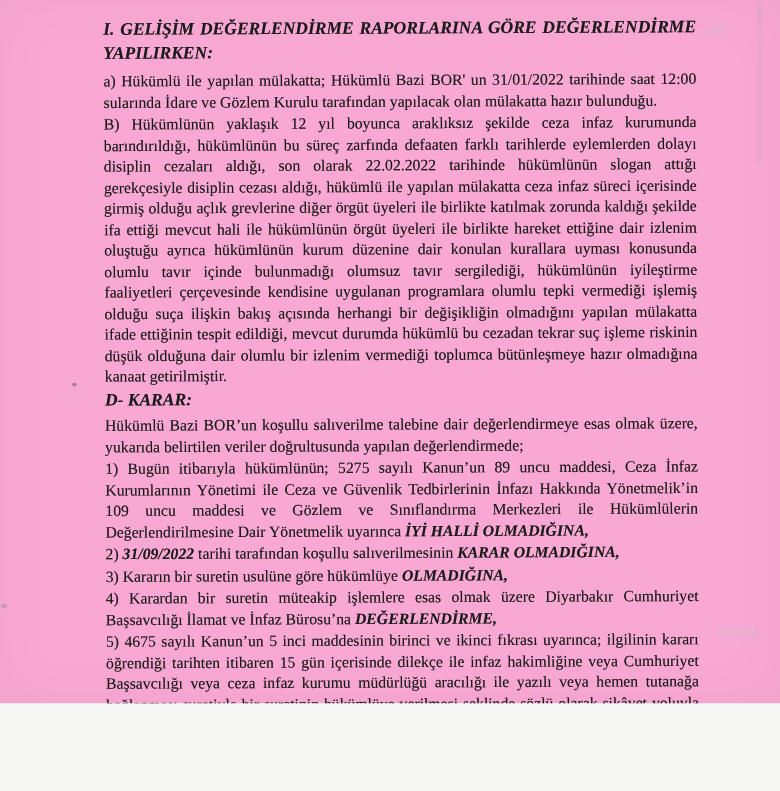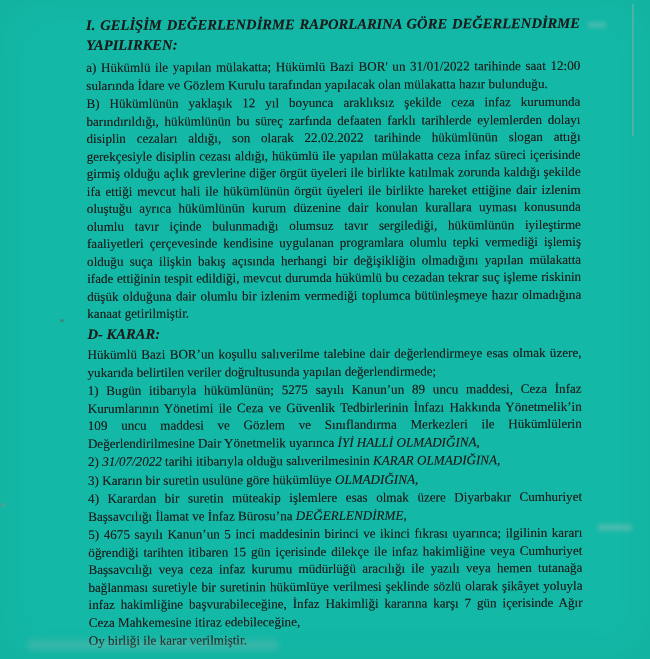--- a/index.html
+++ b/index.html
@@ -6,22 +6,22 @@
     margin: 0;
     padding: 0;
     width: 650px;
     height: 659px;
     background: #f6f6f4;
     overflow: hidden;
   }
   .page {
     position: relative;
     width: 650px;
-    height: 659px;
-    background: #14b8a6;
+    height: 586px;
+    background: #f9a8d4;
     overflow: hidden;
     box-shadow: inset 0 0 48px rgba(0,0,0,0.045);
   }
   .content {
     position: absolute;
     left: 86px;
     top: 16px;
     width: 494px;
     transform: rotate(-0.25deg);
     transform-origin: 0 0;
@@ -40,21 +40,21 @@
   }
   .body {
     font-size: 13.1px;
     line-height: 17.5px;
   }
   .karar {
     margin-top: 2px !important;
     margin-bottom: 2px !important;
   }
   .em {
-    font-weight: normal;
+    font-weight: bold;
     font-style: italic;
   }
   
   .artifact { position: absolute; pointer-events: none; }
   .edge-line {
     left: 632px; top: 4px; width: 2px; height: 132px;
     background: rgba(175,175,175,0.35);
     filter: blur(0.7px);
   }
   .dot {
@@ -97,21 +97,21 @@
     <p class="body">a) Hükümlü ile yapılan mülakatta; Hükümlü Bazi BOR' un 31/01/2022 tarihinde saat 12:00 sularında İdare ve Gözlem Kurulu tarafından yapılacak olan mülakatta hazır bulunduğu.</p>
 
     <p class="body">B) Hükümlünün yaklaşık 12 yıl boyunca araklıksız şekilde ceza infaz kurumunda barındırıldığı, hükümlünün bu süreç zarfında defaaten farklı tarihlerde eylemlerden dolayı disiplin cezaları aldığı, son olarak 22.02.2022 tarihinde hükümlünün slogan attığı gerekçesiyle disiplin cezası aldığı, hükümlü ile yapılan mülakatta ceza infaz süreci içerisinde girmiş olduğu açlık grevlerine diğer örgüt üyeleri ile birlikte katılmak zorunda kaldığı şekilde ifa ettiği mevcut hali ile hükümlünün örgüt üyeleri ile birlikte hareket ettiğine dair izlenim oluştuğu ayrıca hükümlünün kurum düzenine dair konulan kurallara uyması konusunda olumlu tavır içinde bulunmadığı olumsuz tavır sergilediği, hükümlünün iyileştirme faaliyetleri çerçevesinde kendisine uygulanan programlara olumlu tepki vermediği işlemiş olduğu suça ilişkin bakış açısında herhangi bir değişikliğin olmadığını yapılan mülakatta ifade ettiğinin tespit edildiği, mevcut durumda hükümlü bu cezadan tekrar suç işleme riskinin düşük olduğuna dair olumlu bir izlenim vermediği toplumca bütünleşmeye hazır olmadığına kanaat getirilmiştir.</p>
 
     <p class="heading karar">D- KARAR:</p>
 
     <p class="body">Hükümlü Bazi BOR’un koşullu salıverilme talebine dair değerlendirmeye esas olmak üzere, yukarıda belirtilen veriler doğrultusunda yapılan değerlendirmede;</p>
 
     <p class="body"><span>1) Bugün itibarıyla hükümlünün; 5275 sayılı Kanun’un 89 uncu maddesi, Ceza İnfaz Kurumlarının Yönetimi ile Ceza ve Güvenlik Tedbirlerinin İnfazı Hakkında Yönetmelik’in 109 uncu maddesi ve Gözlem ve Sınıflandırma Merkezleri ile Hükümlülerin Değerlendirilmesine Dair Yönetmelik uyarınca </span><span class="em">İYİ HALLİ OLMADIĞINA,</span></p>
 
-    <p class="body"><span>2) </span><span class="em">31/07/2022</span><span> tarihi itibarıyla olduğu salıverilmesinin </span><span class="em">KARAR OLMADIĞINA,</span></p>
+    <p class="body"><span>2) </span><span class="em">31/09/2022</span><span> tarihi tarafından koşullu salıverilmesinin </span><span class="em">KARAR OLMADIĞINA,</span></p>
 
     <p class="body"><span>3) Kararın bir suretin usulüne göre hükümlüye </span><span class="em">OLMADIĞINA,</span></p>
 
     <p class="body"><span>4) Karardan bir suretin müteakip işlemlere esas olmak üzere Diyarbakır Cumhuriyet Başsavcılığı İlamat ve İnfaz Bürosu’na </span><span class="em">DEĞERLENDİRME,</span></p>
 
     <p class="body"><span>5) 4675 sayılı Kanun’un 5 inci maddesinin birinci ve ikinci fıkrası uyarınca; ilgilinin kararı öğrendiği tarihten itibaren 15 gün içerisinde dilekçe ile infaz hakimliğine veya Cumhuriyet Başsavcılığı veya ceza infaz kurumu müdürlüğü aracılığı ile yazılı veya hemen tutanağa bağlanması suretiyle bir suretinin hükümlüye verilmesi şeklinde sözlü olarak şikâyet yoluyla infaz hakimliğine başvurabileceğine, İnfaz Hakimliği kararına karşı 7 gün içerisinde Ağır Ceza Mahkemesine itiraz edebileceğine,</span></p>
 
     <p class="body">Oy birliği ile karar verilmiştir.</p>
 
   </div>

